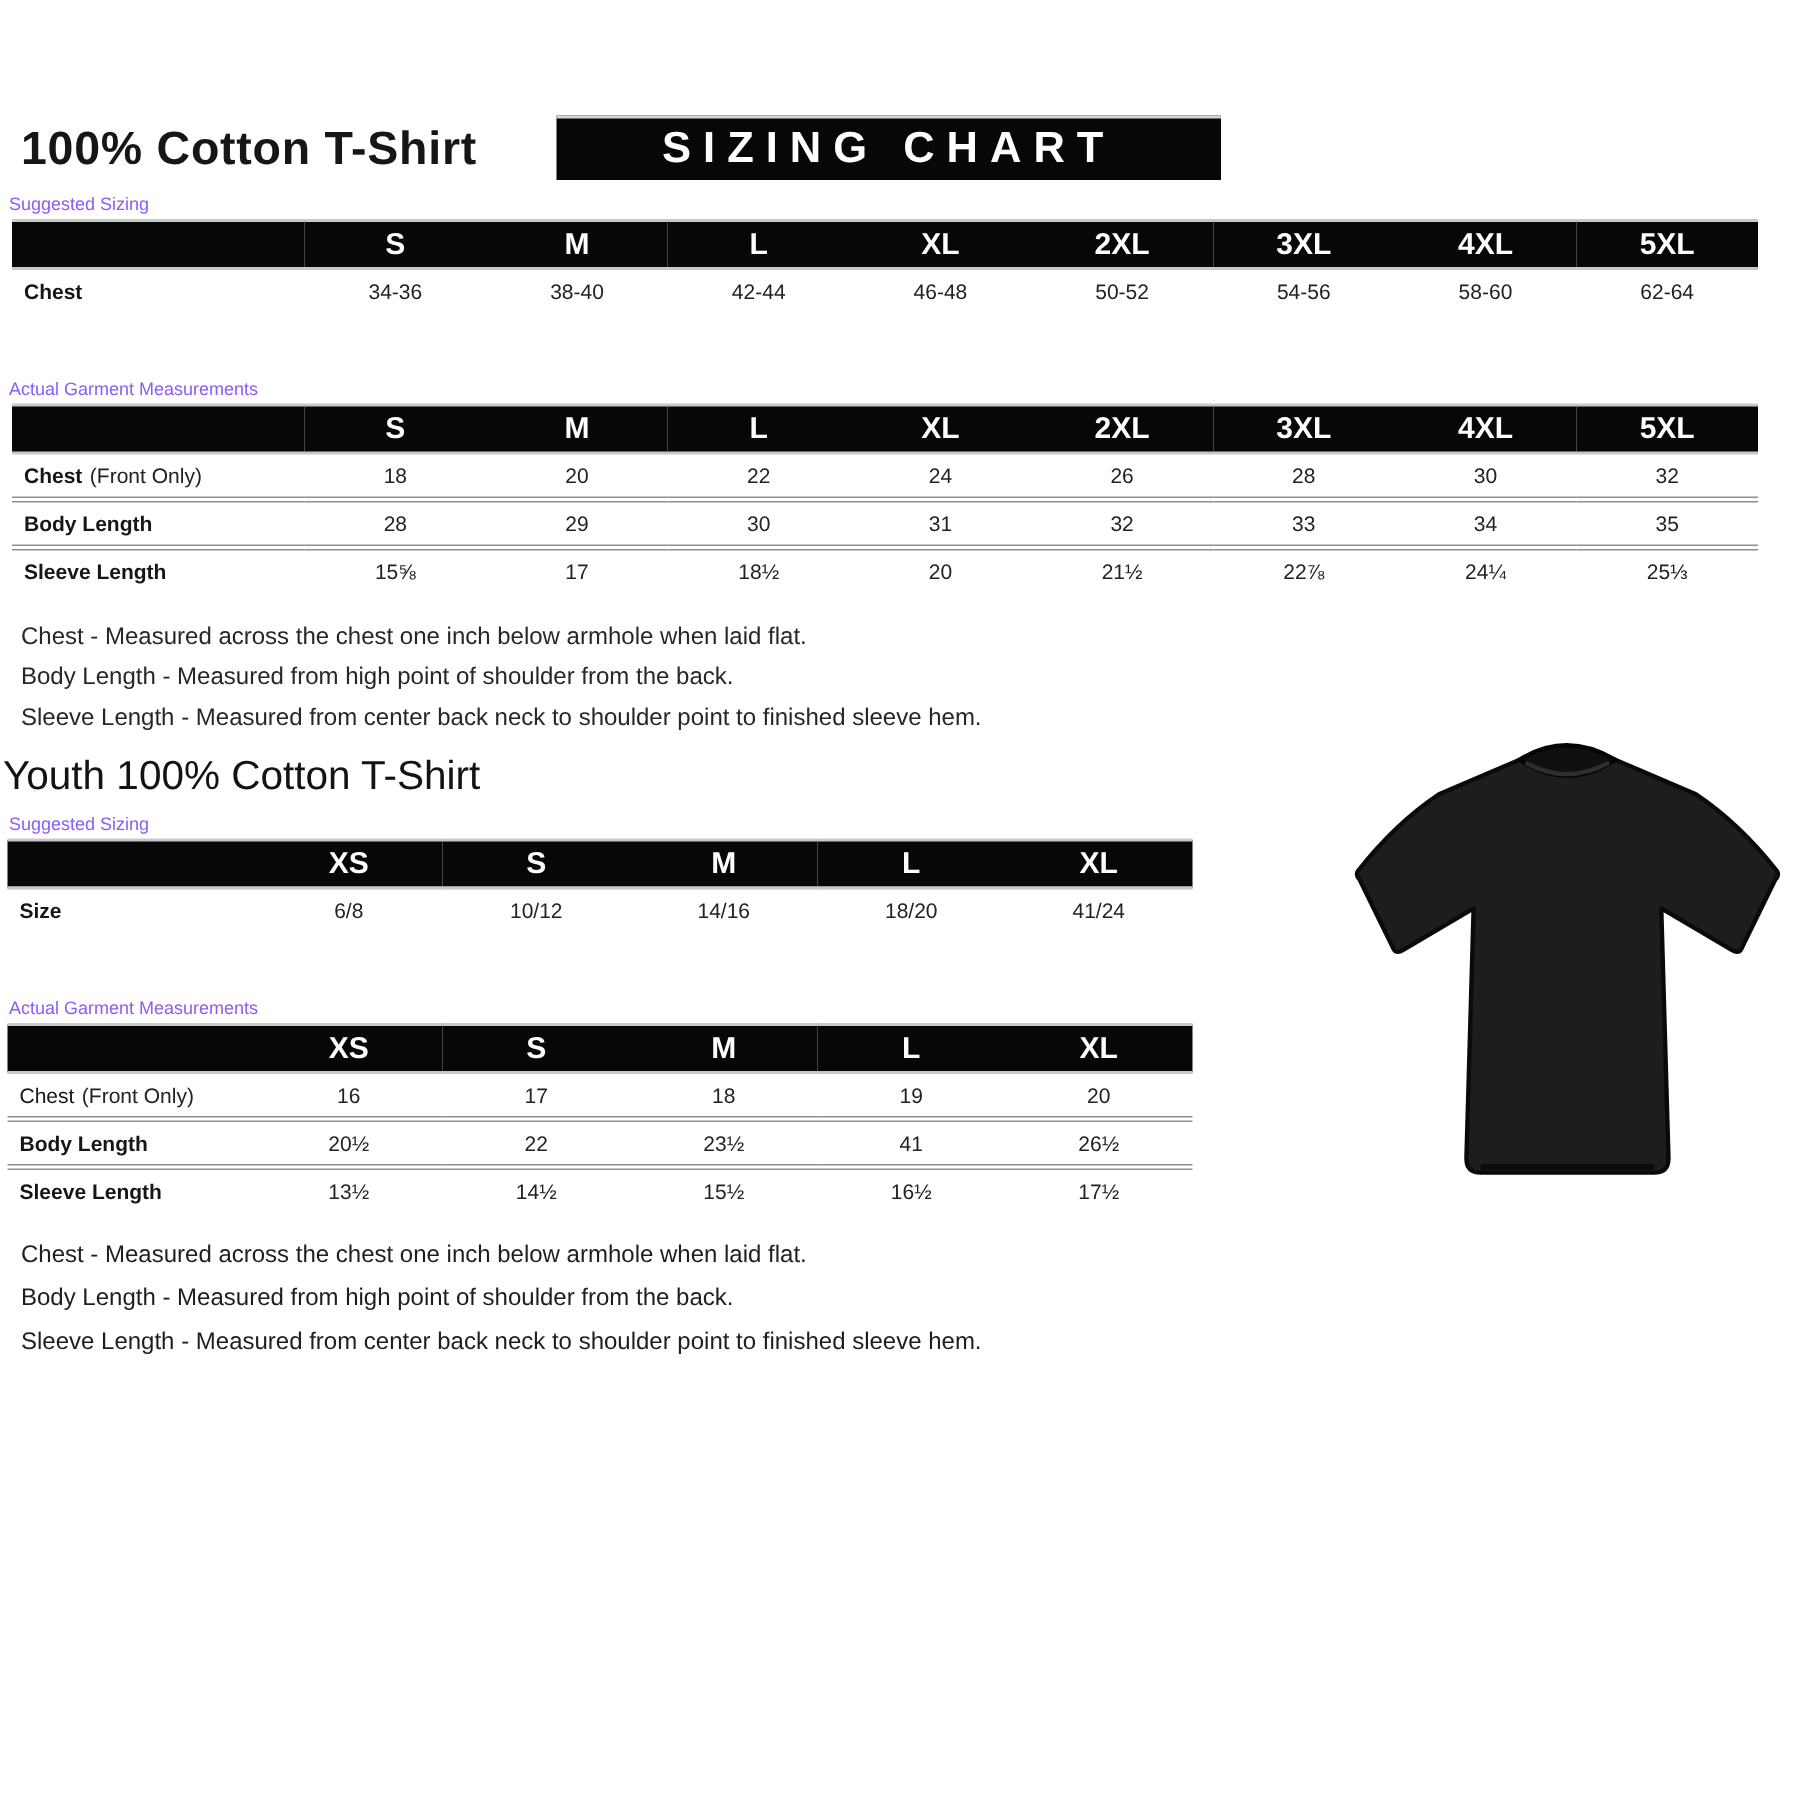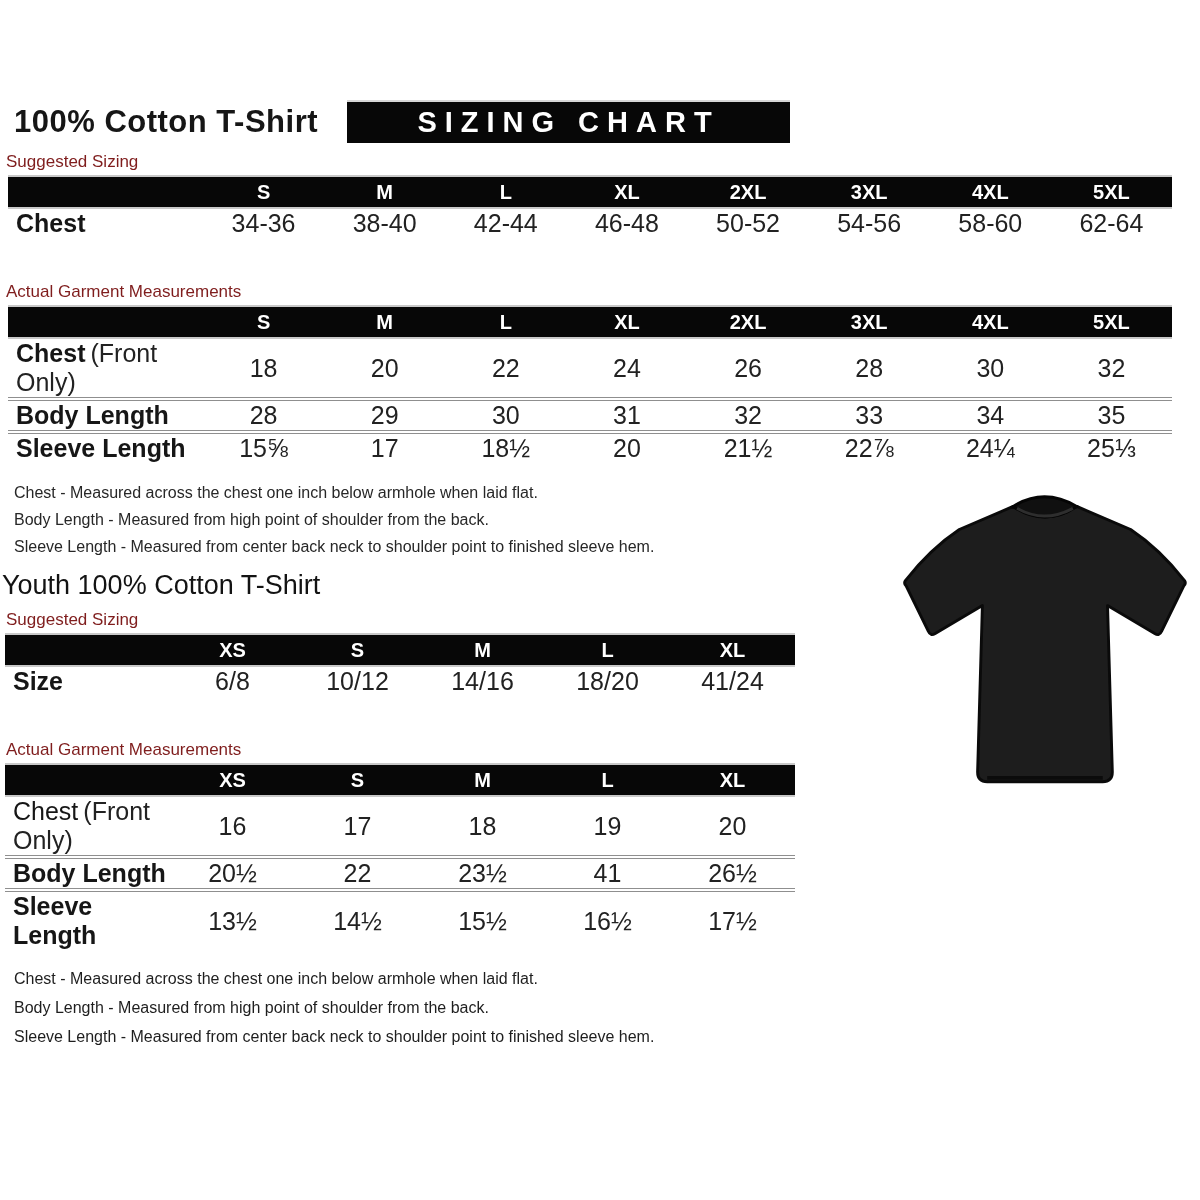--- a/index.html
+++ b/index.html
@@ -2,47 +2,47 @@
 <html><head>
 <meta charset="utf-8">
 <style>
   html,body { margin:0; padding:0; background:#ffffff; }
   .page {
     position:relative; width:1200px; height:1200px; background:#ffffff;
     font-family:"Liberation Sans", sans-serif; color:#1d1d1d; overflow:hidden;
   }
 
   
-  .title-row { display:flex; align-items:center; padding-top:100px; padding-left:14px; }
+  .title-row { display:flex; align-items:center; padding-top:77px; padding-left:14px;gap:24px; }
   .main-title { width:333px; margin:0; font-size:31px; font-weight:bold; color:#161616; letter-spacing:0.5px; }
   .banner {
     width:443px; height:41px; background:#070707; color:#ffffff;
     display:flex; align-items:center; justify-content:center;
     font-size:29px; font-weight:bold; letter-spacing:8px;
     border-top:2px solid #d6d6d6;
   }
 
   
-  .sub-heading { font-size:17px; color:#7f1d1d; margin:9px 0 3px 6px; }
+  .sub-heading { font-size:12px; color:#8b5cf6; margin:9px 0 3px 6px; }
   .sub-heading.gap { margin-top:44px; }
 
   
   table.size-table { border-collapse:collapse; table-layout:fixed; margin-left:8px; }
   table.w-adult { width:1164px; }
   table.w-youth { width:790px; margin-left:5px; }
   table.size-table col.label-col { width:195px; }
   table.w-youth col.label-col { width:165px; }
 
   table.size-table th {
     background:#070707; color:#ffffff; height:30px;
     font-size:20px; font-weight:bold; text-align:center; padding:0;
     border-top:2px solid #c9c9c9; border-bottom:2px solid #c9c9c9;
   }
   table.size-table td {
-    height:28px; font-size:25px; color:#222222; text-align:center; padding:0;
+    height:28px; font-size:14px; color:#222222; text-align:center; padding:0;
   }
   table.size-table td.label-cell { text-align:left; padding-left:8px; }
   .bold { font-weight:bold; color:#161616; }
   .label-note { margin-left:5px; font-weight:normal; color:#222222; }
   tr.reg-label .bold { font-weight:normal; }
 
   table.actual tbody tr:not(:last-child) td { border-bottom:4px double #8f8f8f; }
 
   
   .notes { margin:16px 0 0 14px; }

